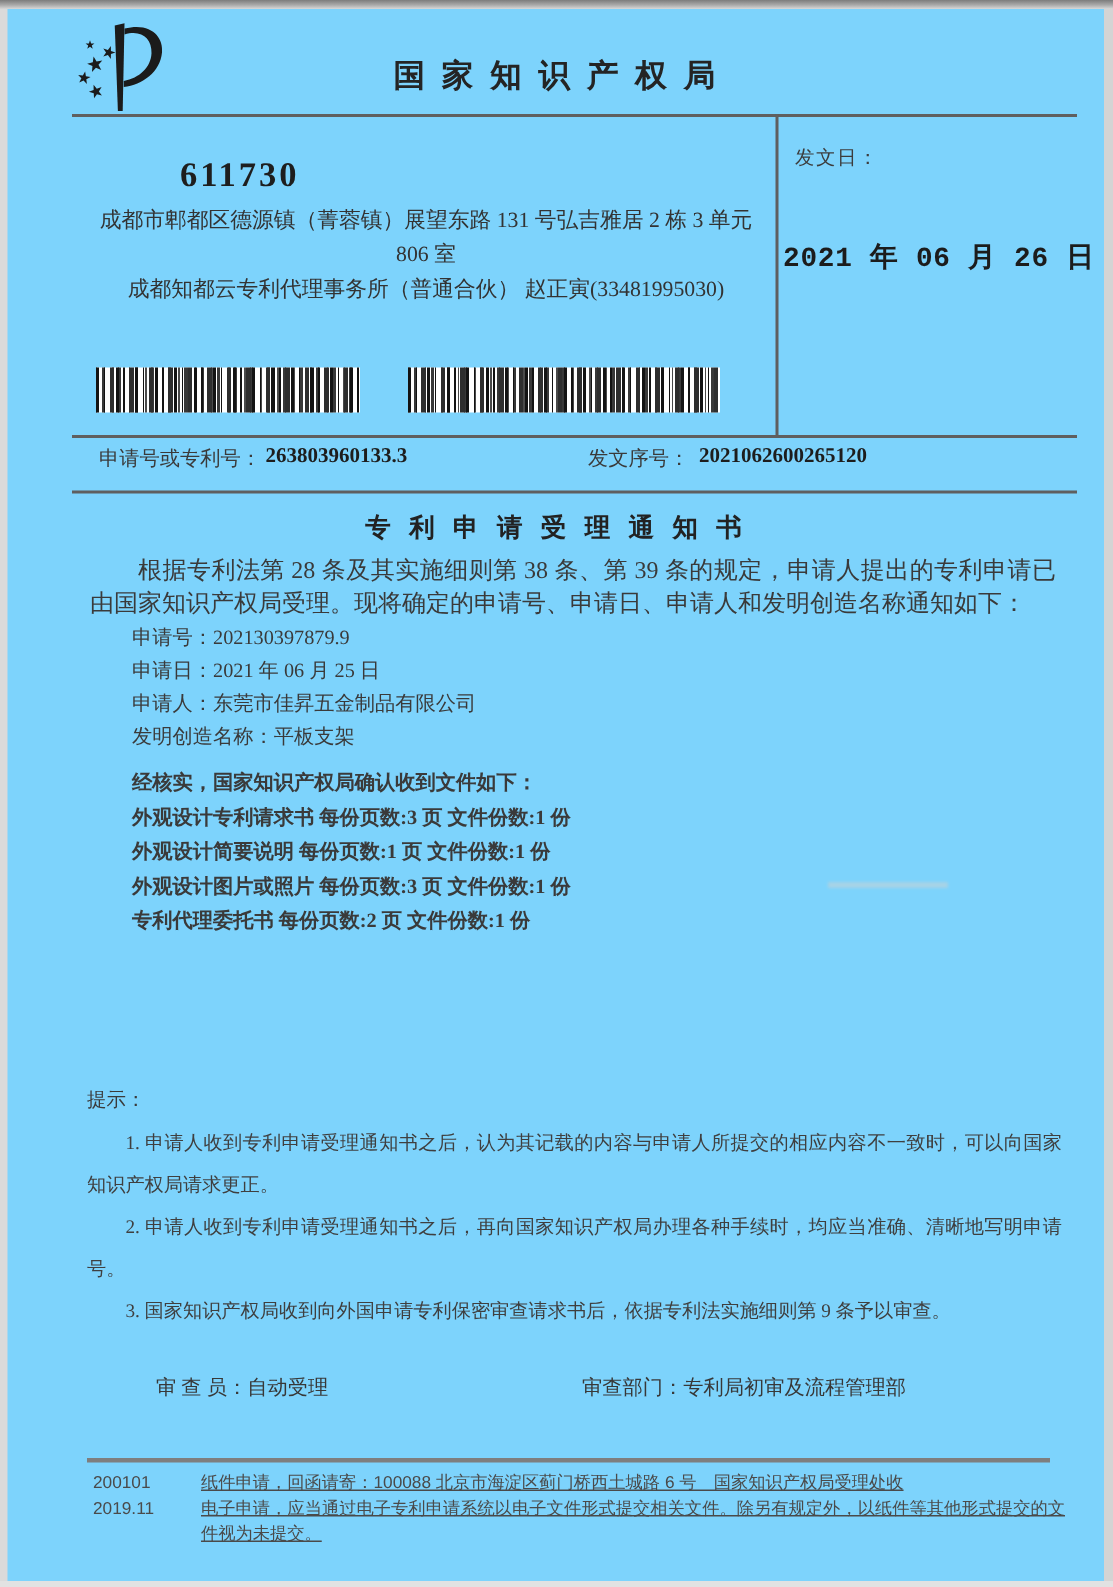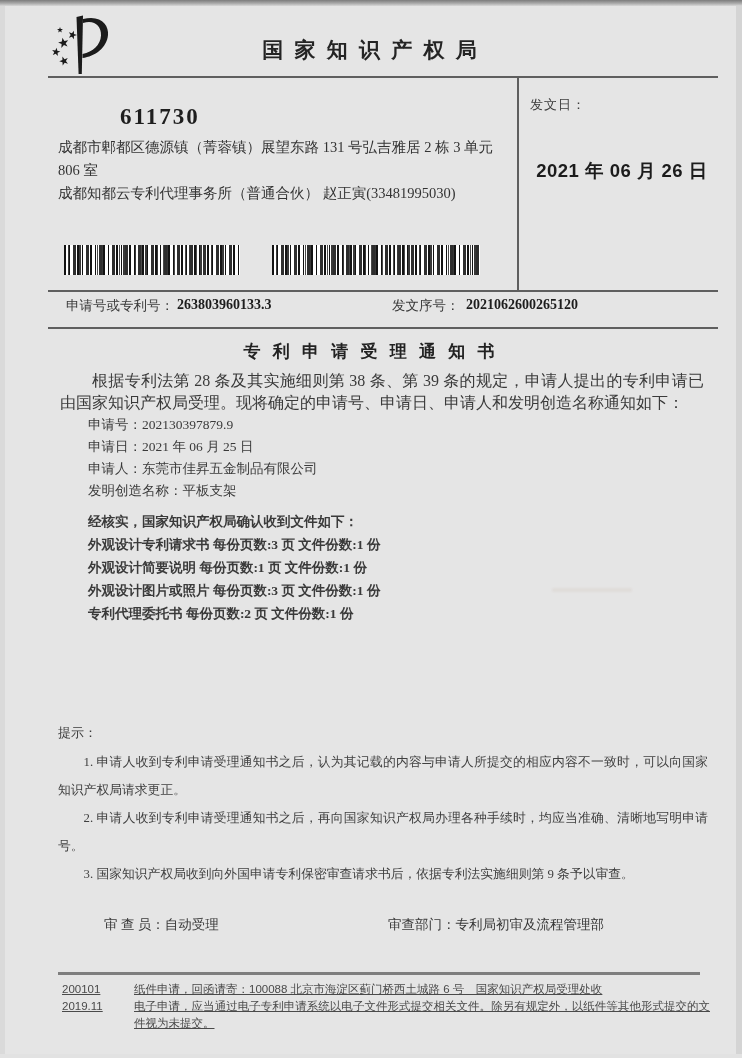--- a/index.html
+++ b/index.html
@@ -1,19 +1,19 @@
 <!DOCTYPE html>
 <html><head>
 <meta charset="utf-8">
 <style>
   html,body{margin:0;padding:0;background:#ffffff;}
   .page{
     position:relative;
     width:742px;height:1058px;
-    background:#e5e5e5;
+    background:#7dd3fc;
     overflow:hidden;
     font-family:"Liberation Serif","DejaVu Serif",serif;
     color:#3a3a3a;
   }
   
   .edge-top{position:absolute;left:0;top:0;width:742px;height:6px;
     background:linear-gradient(180deg,#7c7c7c 0%,#a9a9a9 55%,#d8d8d8 100%);}
   .edge-left{position:absolute;left:0;top:6px;width:5px;height:1052px;background:#dadada;}
   .edge-right{position:absolute;right:0;top:6px;width:6px;height:1052px;background:#d4d4d4;}
   .edge-bottom{position:absolute;left:0;bottom:0;width:742px;height:4px;background:#e2e2e2;}
@@ -23,27 +23,27 @@
 
   .agency-title{
     position:absolute;left:0;top:36px;width:742px;
     text-align:center;font-size:21px;font-weight:bold;color:#242424;
     letter-spacing:3px;white-space:nowrap;
   }
   .logo{position:absolute;left:50px;top:14px;width:62px;height:66px;}
 
   .postal{position:absolute;left:80px;top:104px;font-size:23px;font-weight:bold;
     color:#1e1e1e;letter-spacing:2px;margin-left:40px;}
-  .addr-block{position:absolute;left:58px;top:136px;width:452px;text-align:left;
+  .addr-block{position:absolute;left:58px;top:136px;width:452px;text-align:center;
     font-size:14.5px;line-height:23px;color:#333;}
 
   .dispatch-label{position:absolute;left:530px;top:96px;font-size:13px;color:#3c3c3c;letter-spacing:1px;}
   .dispatch-date{position:absolute;left:522px;top:158px;width:200px;
-    font-family:Liberation Sans, sans-serif;
-    font-size:18.5px;font-weight:bold;color:#1c1c1c;letter-spacing:0.5px;white-space:nowrap;text-align:center;}
+    font-family:Liberation Mono, monospace;
+    font-size:18.5px;font-weight:bold;color:#1c1c1c;letter-spacing:0.5px;white-space:nowrap;}
 
   .barcode{position:absolute;top:245px;height:30px;background-color:#fff;
     background-image:
       repeating-linear-gradient(90deg,#131313 0 2px,transparent 2px 5px,#131313 5px 6px,transparent 6px 9px,#2e2e2e 9px 12px,transparent 12px 13px),
       repeating-linear-gradient(90deg,#4a4a4a 0 1px,transparent 1px 4px,#383838 4px 6px,transparent 6px 11px);}
   .barcode.b1{left:64px;width:176px;}
   .barcode.b2{left:272px;width:208px;}
 
   .ref-row{position:absolute;left:0;top:297px;width:742px;font-size:13.5px;color:#3a3a3a;}
   .ref-label{position:absolute;white-space:nowrap;}
@@ -70,21 +70,21 @@
   .tips p{margin:0;text-indent:2em;}
 
   .signoff{position:absolute;left:0;top:916px;width:742px;font-size:13.5px;color:#383838;}
   .signoff .examiner{position:absolute;left:104px;white-space:nowrap;}
   .signoff .dept{position:absolute;left:388px;white-space:nowrap;}
 
   .footer-line{position:absolute;left:58px;top:972px;width:642px;height:3px;background:#7e7e7e;}
   .footer{position:absolute;left:62px;top:981px;width:648px;
     font-family:"Liberation Sans","DejaVu Sans",sans-serif;
     font-size:11.5px;line-height:17px;color:#4a4a4a;}
-  .footer .codes{position:absolute;left:0;top:0;width:66px;text-decoration:underline;}
+  .footer .codes{position:absolute;left:0;top:0;width:66px;}
   .footer .codes div{margin:0 0 0 0;}
   .footer .ftext{position:absolute;left:72px;top:0;width:576px;text-align:justify;}
   .footer .ftext p{margin:0;text-decoration:underline;}
 </style>
 </head>
 <body>
 
 <div class="page">
 
   <div class="edge-top"></div>

